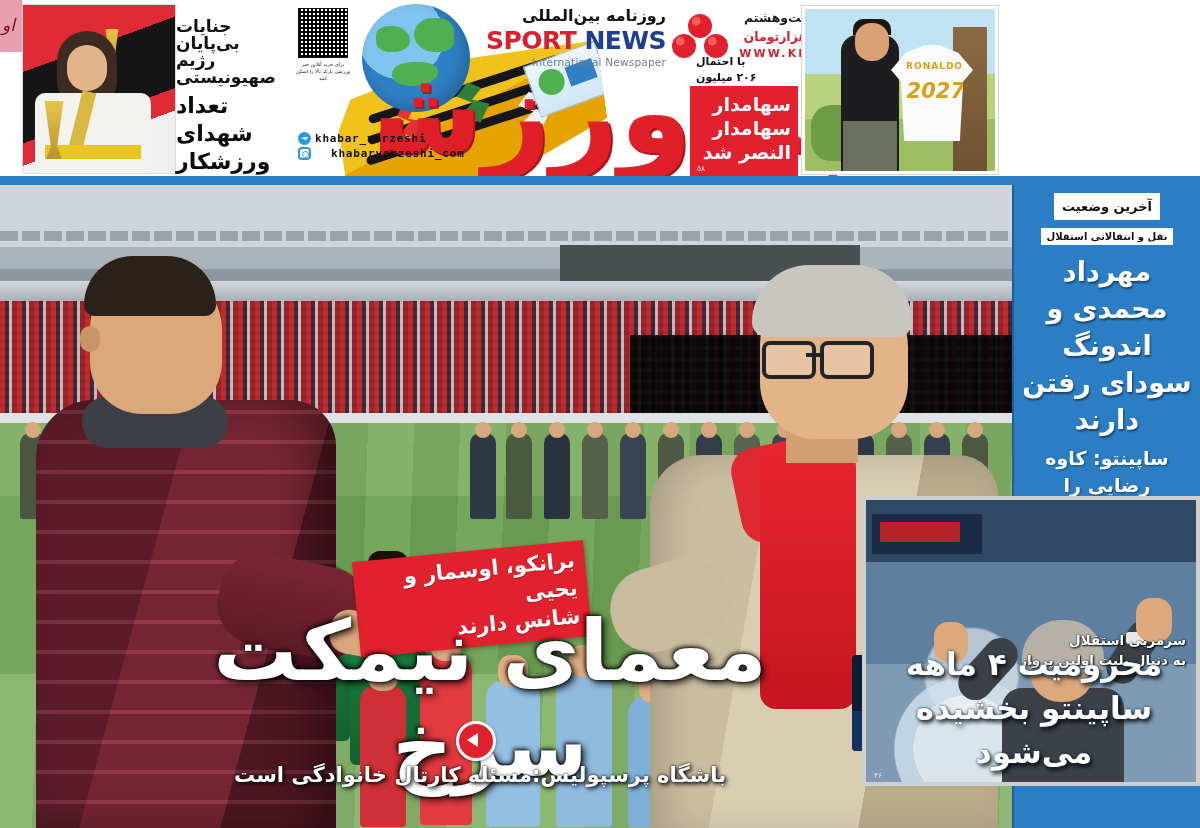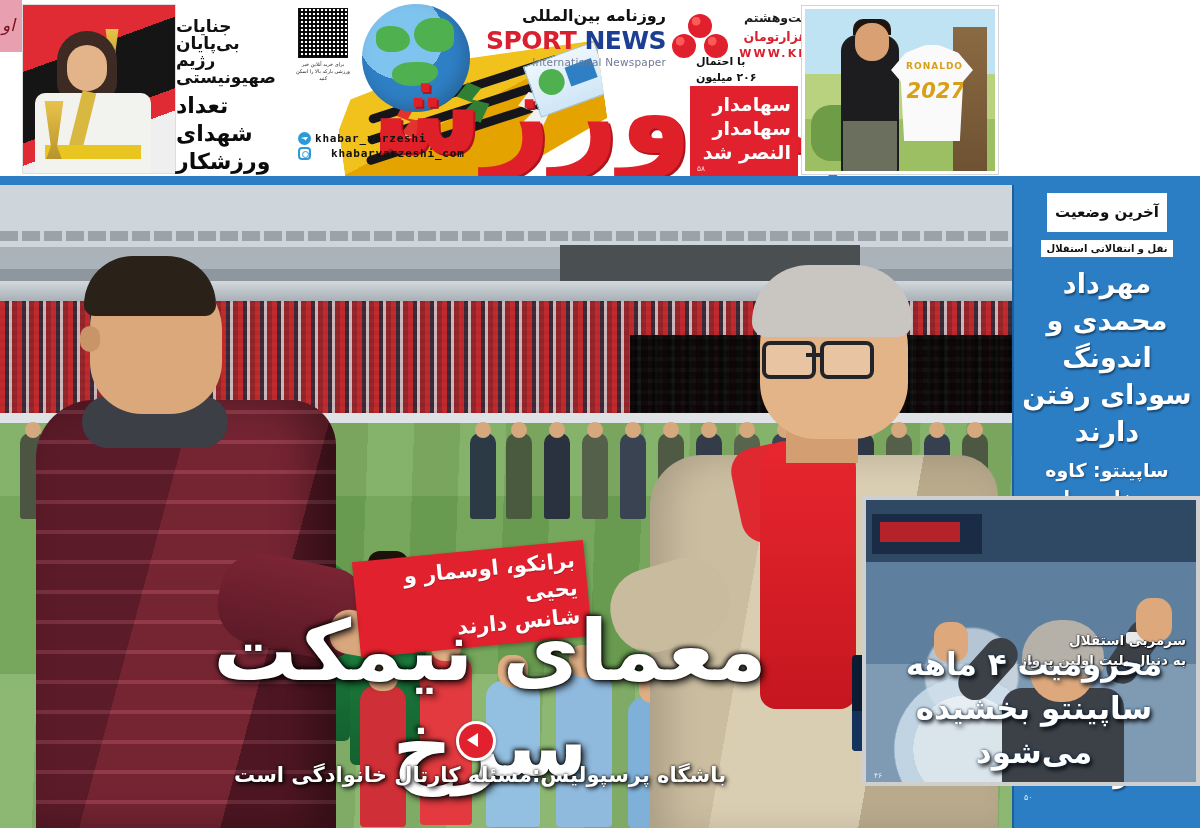--- a/index.html
+++ b/index.html
@@ -209,21 +209,21 @@
   .arrow-ic{display:inline-block;width:34px;height:34px;border-radius:50%;background:#e1212e;
     border:3px solid #fff;box-shadow:0 1px 3px rgba(0,0,0,.5);vertical-align:middle;
     margin-right:8px;position:relative;}
   .arrow-ic:before{content:"";position:absolute;left:8px;top:9px;border-style:solid;
     border-width:7px 11px 7px 0;border-color:transparent #fff transparent transparent;}
 
   
   .side{position:absolute;left:1012px;top:185px;width:188px;height:643px;background:#2b7dc4;
     border-left:2px solid #1c5f9b;box-sizing:border-box;overflow:hidden;}
   .side-label{margin:8px auto 0;background:#fff;color:#111;display:block;width:fit-content;
-    padding:12px 8px;font-size:15px;line-height:15px;font-weight:900;direction:rtl;text-align:center;letter-spacing:-.3px;}
+    padding:6px 8px;font-size:13px;line-height:15px;font-weight:900;direction:rtl;text-align:center;letter-spacing:-.3px;}
   .side-label.wide{padding:1px 6px;font-size:10px;}
   .side-head{margin:8px 8px 0;color:#fff;direction:rtl;text-align:center;
     font-size:27px;line-height:37px;font-weight:900;letter-spacing:-1.3px;
     text-shadow:1px 2px 2px rgba(0,0,0,.45);}
   .side-sub{margin:7px 8px 0;color:#fff;direction:rtl;text-align:center;
     font-size:19px;line-height:27px;font-weight:900;letter-spacing:-1px;
     text-shadow:1px 1px 2px rgba(0,0,0,.4);}
   .side-pg{font-size:8px;color:#d7e9f8;text-align:left;padding-left:10px;margin-top:1px;}
   .side-div{height:4px;}
 

